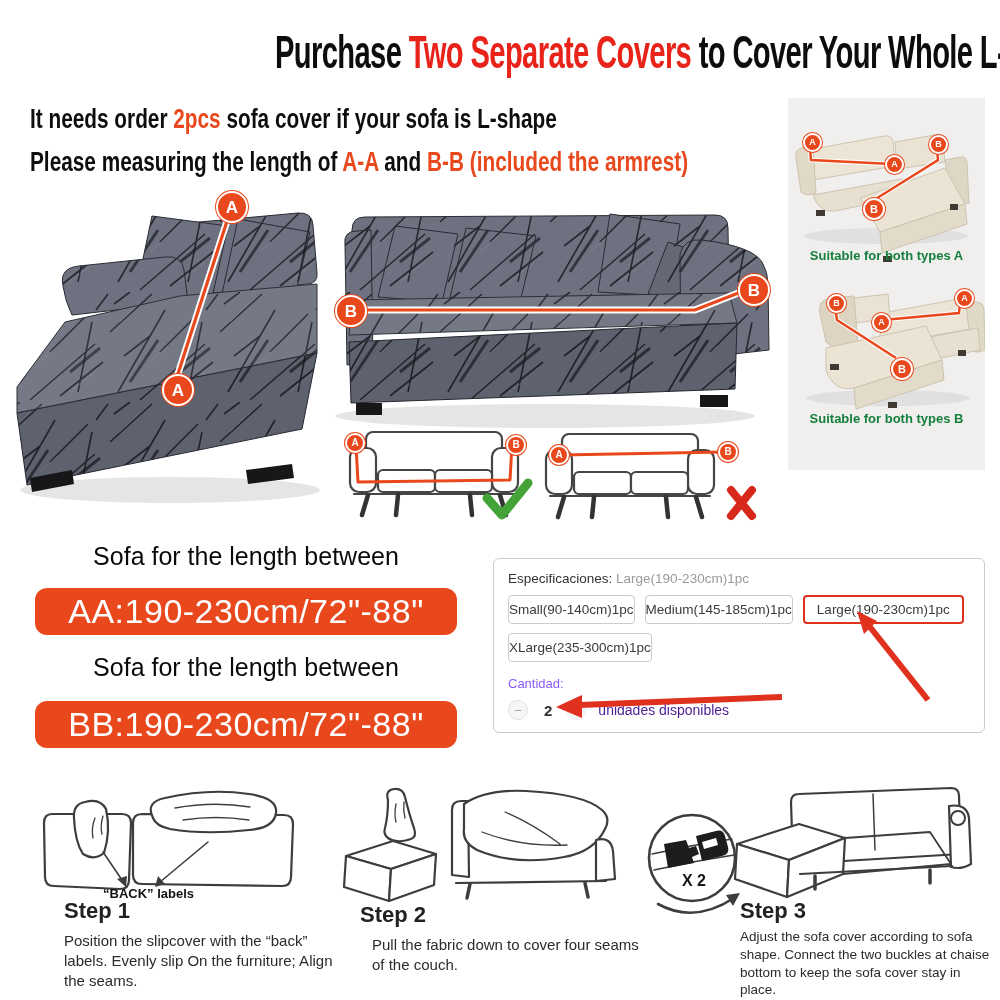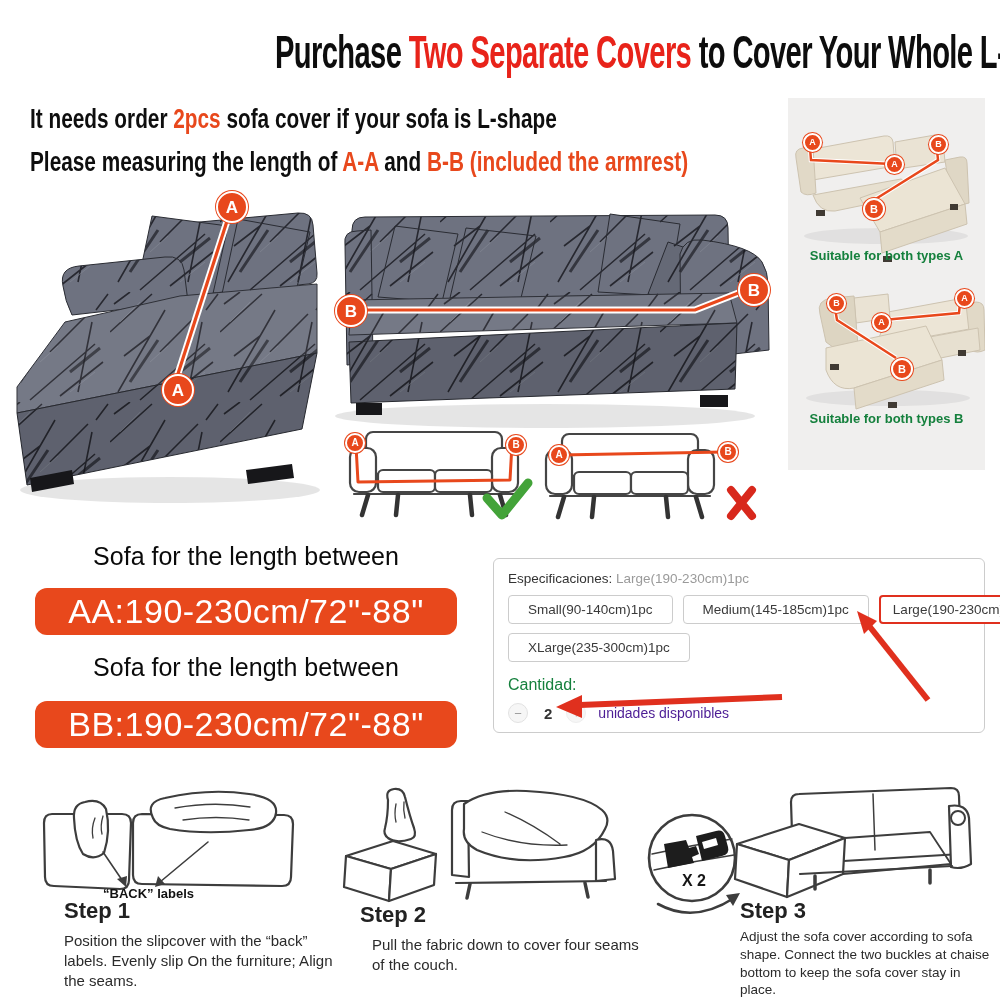--- a/index.html
+++ b/index.html
@@ -35,24 +35,24 @@
   .cap{left:16px;width:460px;text-align:center;font-size:25px;color:#0a0a0a}
   .banner{left:35px;width:422px;height:47px;background:#e8481c;border-radius:12px;color:#fff;
           display:flex;align-items:center;justify-content:center;font-size:34px;letter-spacing:.5px}
 
   
   .opanel{left:493px;top:558px;width:492px;height:175px;background:#fff;border:1px solid #ccc;
           border-radius:6px;box-sizing:border-box;padding:12px 14px;font-size:13.5px;color:#333;z-index:2}
   .spec b{color:#333;font-weight:400}
   .spec span.val{color:#9a9a9a}
   .orow{display:flex;gap:10px;margin-top:9px}
-  .obtn{border:1px solid #ccc;border-radius:4px;padding:6px 19px;font-size:13.5px;color:#3a3a3a;
+  .obtn{border:1px solid #ccc;border-radius:4px;padding:6px 0;font-size:13.5px;color:#3a3a3a;
         background:#fff;white-space:nowrap;cursor:pointer}
   .obtn.sel{border:2px solid #e0301e;padding:5px 12px}
-  .qlabel{margin-top:14px;font-size:16px;color:#15803d}
+  .qlabel{margin-top:14px;font-size:13px;color:#8b5cf6}
   .qrow{display:flex;align-items:center;margin-top:9px}
   .qcirc{width:18px;height:18px;border-radius:50%;background:#f6f6f6;border:1px solid #e2e2e2;
          color:#999;font-size:13px;display:flex;align-items:center;justify-content:center;cursor:pointer}
   .qcirc.plus{border-color:#eee;color:#ccc}
   .qnum{margin-left:16px;font-weight:700;font-size:15px;color:#333}
   .stock{margin-left:12px;color:#4c1d95;font-size:14px}
 
   
   .stitle{font-size:22px;font-weight:700;color:#222}
   .stext{font-size:15px;color:#2b2b2b;line-height:1.32}

